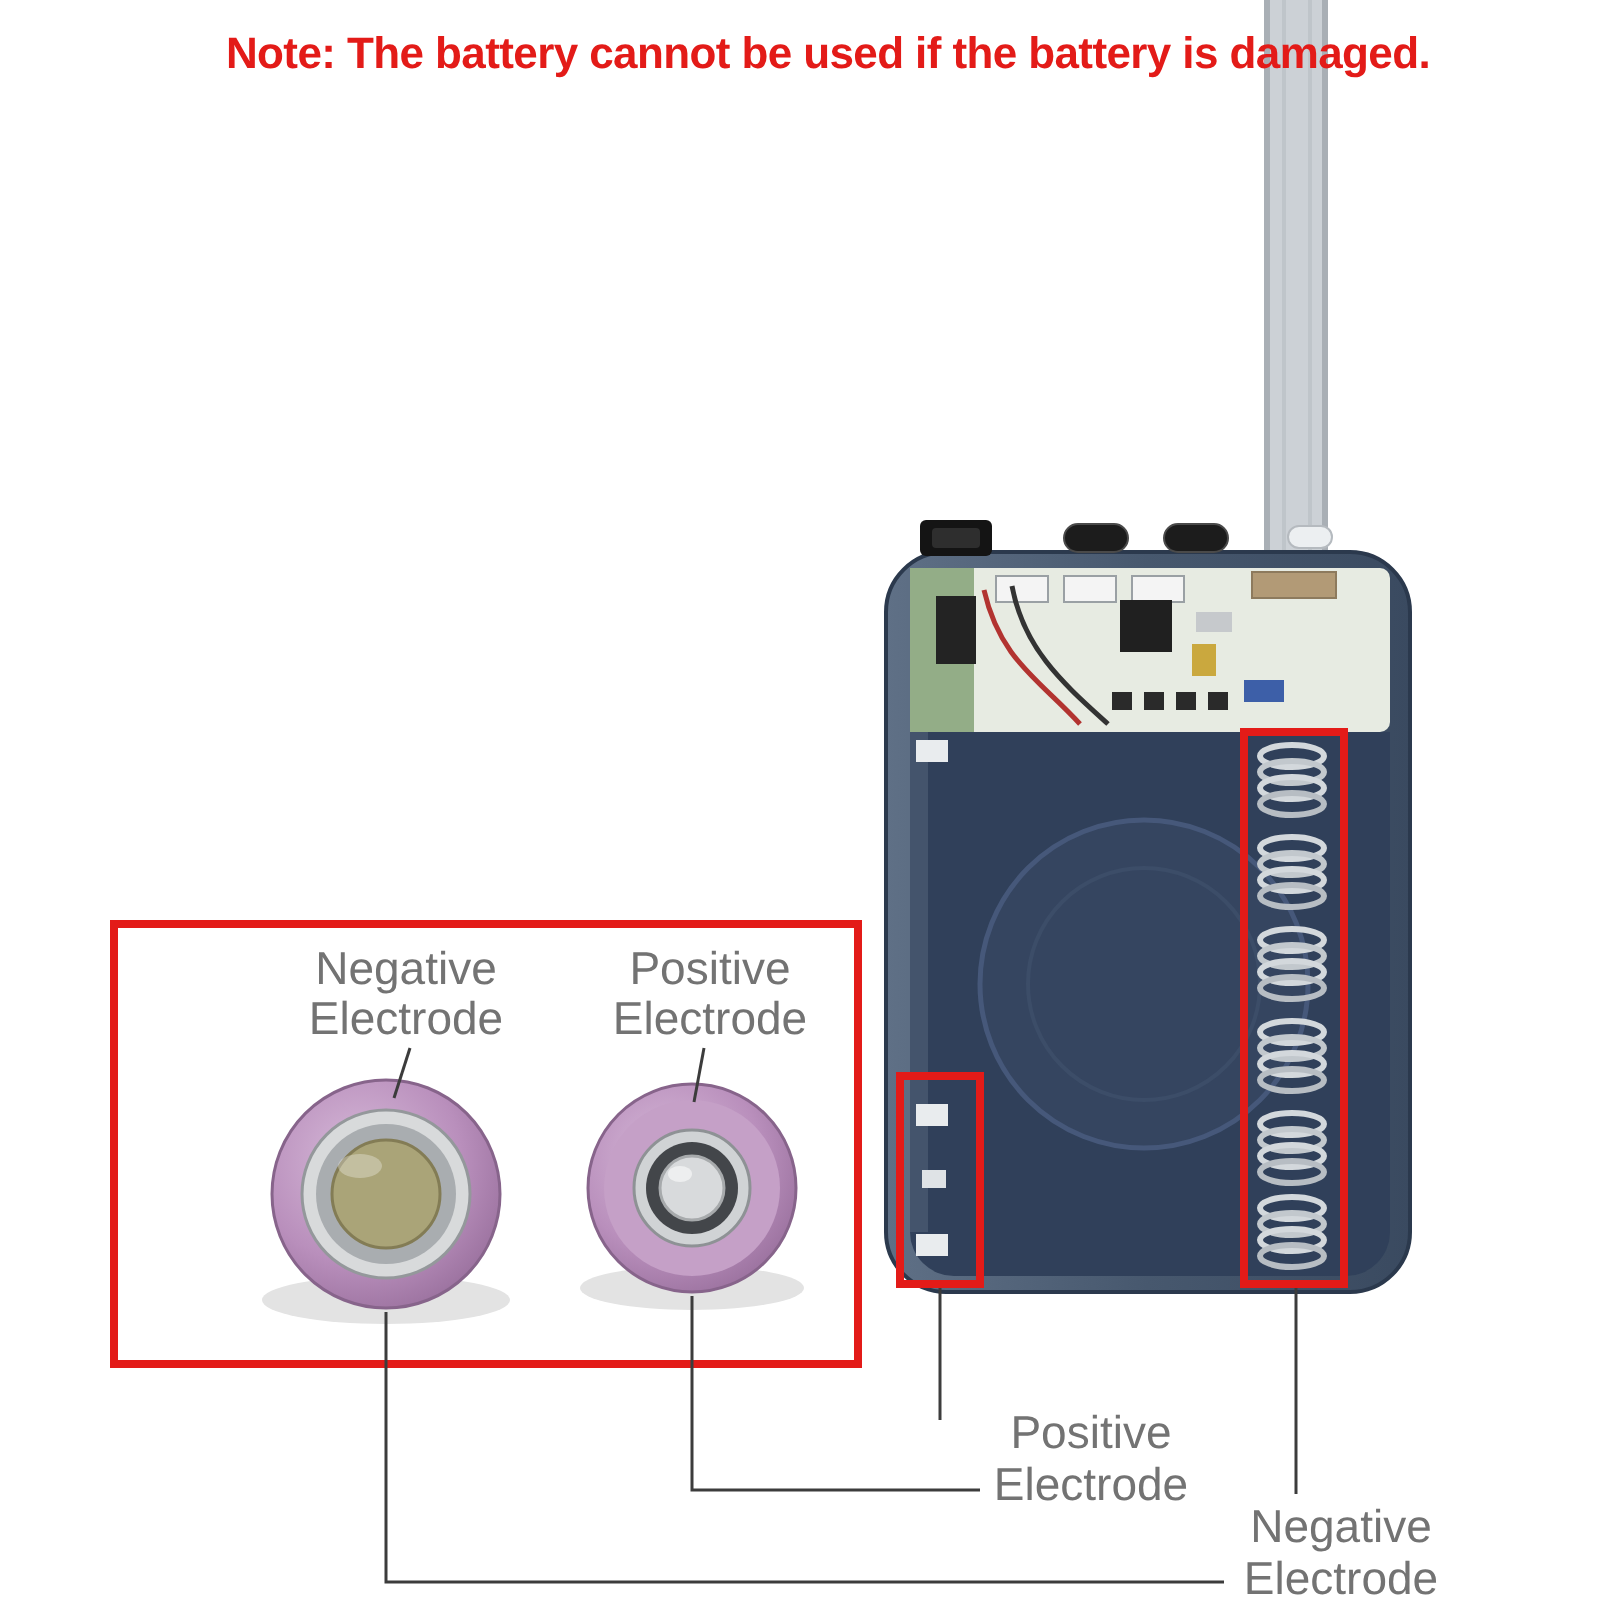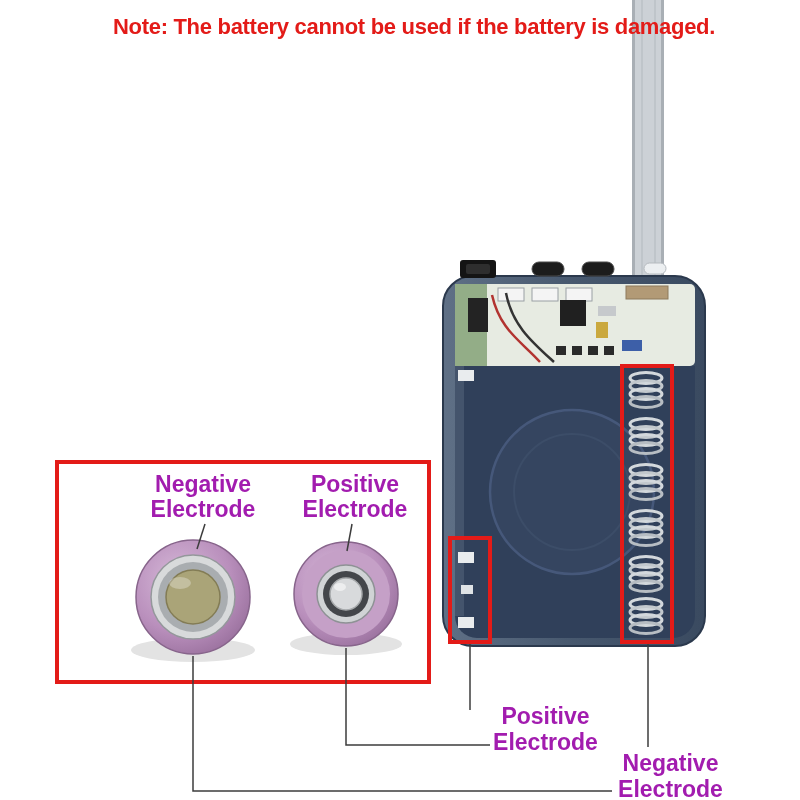--- a/index.html
+++ b/index.html
@@ -12,21 +12,21 @@
   .note-block{
     position:absolute;top:8px;left:0;width:800px;text-align:center;
     color:#e31b18;font-weight:bold;font-size:22px;line-height:37px;
     letter-spacing:-0.3px;z-index:2;padding-left:14px;
   }
   .note-block div{white-space:nowrap;}
 
   svg.illustration{position:absolute;top:0;left:0;z-index:1;}
 
   .elabel{
-    position:absolute;color:#a21caf;font-weight:bold;font-size:23px;
+    position:absolute;color:#737373;font-weight:normal;font-size:23px;
     line-height:25px;text-align:center;z-index:3;
   }
   .elabel.bottom{line-height:26px;}
 </style>
 </head>
 <body>
 
 <div class="stage">
 
   <div class="note-block">

